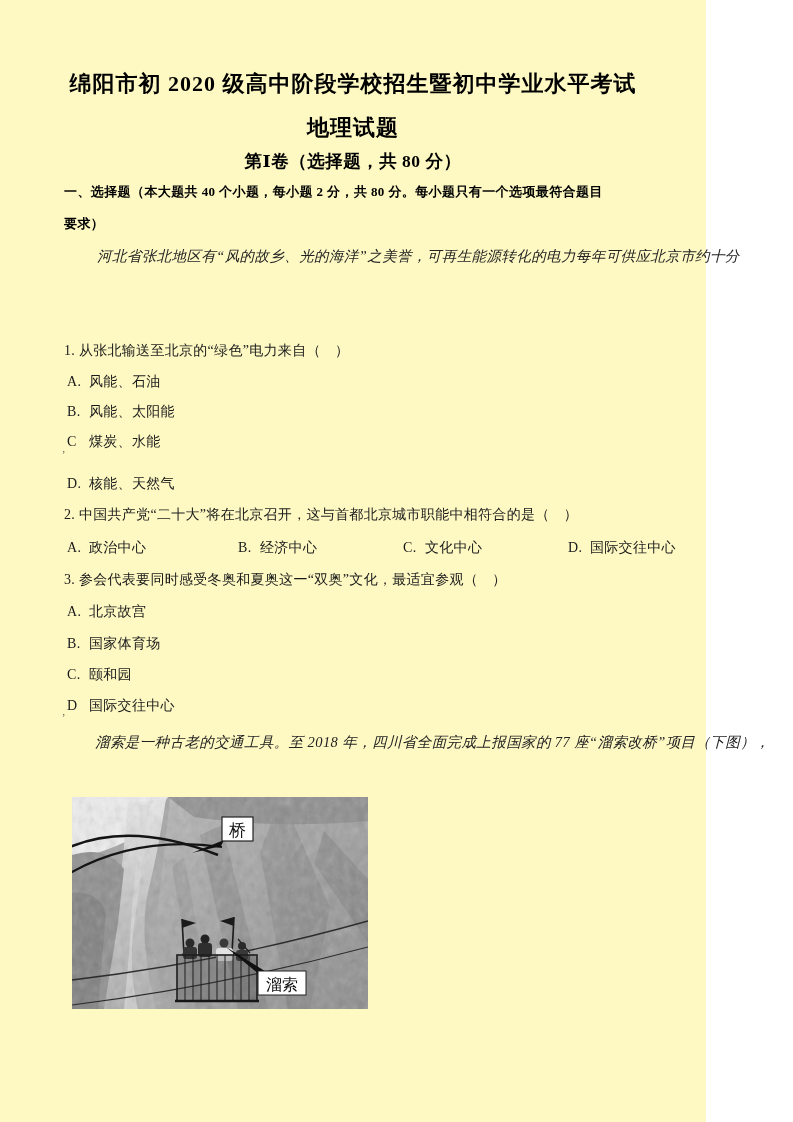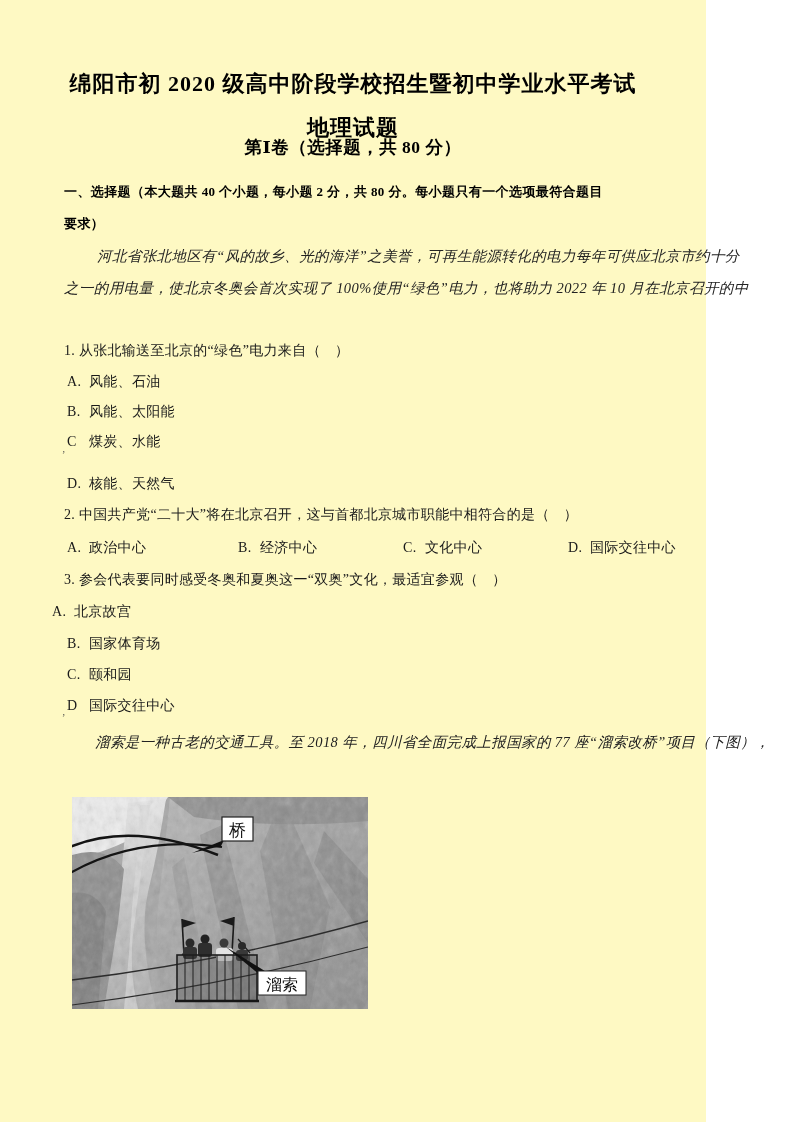--- a/index.html
+++ b/index.html
@@ -20,43 +20,42 @@
   .photo svg{display:block;}
   .photo text{font-family:"Liberation Serif","DejaVu Serif",serif;}
 </style>
 </head>
 <body>
 
 <div class="page">
 
   <div class="ln c b t22" style="top:70px">绵阳市初 2020 级高中阶段学校招生暨初中学业水平考试</div>
   <div class="ln c b t22" style="top:114px">地理试题</div>
-  <div class="ln c b t18" style="top:137px">第Ⅰ卷（选择题，共 80 分）</div>
+  <div class="ln c b t18" style="top:151px">第Ⅰ卷（选择题，共 80 分）</div>
 
   <div class="ln b t17" style="left:64px;top:184px">一、选择题（本大题共 40 个小题，每小题 2 分，共 80 分。每小题只有一个选项最符合题目</div>
   <div class="ln b t17" style="left:64px;top:216px">要求）</div>
 
   <div class="ln kai" style="left:97px;top:247px">河北省张北地区有“风的故乡、光的海洋”之美誉，可再生能源转化的电力每年可供应北京市约十分</div>
-  <div class="ln kai" style="left:64px;top:279px">之一的用电量，使北京冬奥会首次实现了 100%使用“绿色”电力，也将助力 2022 年 10 月在北京召开的中</div>
 
   <div class="ln q" style="left:64px;top:342px">1. 从张北输送至北京的“绿色”电力来自（　）</div>
   <div class="ln q opt" style="left:67px;top:373px"><span class="lab">A.</span><span>风能、石油</span></div>
   <div class="ln q opt" style="left:67px;top:403px"><span class="lab">B.</span><span>风能、太阳能</span></div>
   <div class="ln q opt" style="left:67px;top:433px"><span class="lab">C</span><span>煤炭、水能</span></div>
   <div class="ln mark" style="left:62px;top:449px">’</div>
   <div class="ln q opt" style="left:67px;top:475px"><span class="lab">D.</span><span>核能、天然气</span></div>
 
   <div class="ln q" style="left:64px;top:506px">2. 中国共产党“二十大”将在北京召开，这与首都北京城市职能中相符合的是（　）</div>
   <div class="ln q opt" style="left:67px;top:539px"><span class="lab">A.</span><span>政治中心</span></div>
   <div class="ln q opt" style="left:238px;top:539px"><span class="lab">B.</span><span>经济中心</span></div>
   <div class="ln q opt" style="left:403px;top:539px"><span class="lab">C.</span><span>文化中心</span></div>
   <div class="ln q opt" style="left:568px;top:539px"><span class="lab">D.</span><span>国际交往中心</span></div>
 
   <div class="ln q" style="left:64px;top:571px">3. 参会代表要同时感受冬奥和夏奥这一“双奥”文化，最适宜参观（　）</div>
-  <div class="ln q opt" style="left:52px;top:603px"><span class="lab">A.</span><span>北京故宫</span></div>
+  <div class="ln q opt" style="left:67px;top:603px"><span class="lab">A.</span><span>北京故宫</span></div>
   <div class="ln q opt" style="left:67px;top:635px"><span class="lab">B.</span><span>国家体育场</span></div>
   <div class="ln q opt" style="left:67px;top:666px"><span class="lab">C.</span><span>颐和园</span></div>
   <div class="ln q opt" style="left:67px;top:697px"><span class="lab">D</span><span>国际交往中心</span></div>
   <div class="ln mark" style="left:62px;top:712px">’</div>
 
   <div class="ln kai" style="left:95px;top:733px">溜索是一种古老的交通工具。至 2018 年，四川省全面完成上报国家的 77 座“溜索改桥”项目（下图），</div>
 
   <div class="photo">
     <svg width="296" height="212" viewBox="0 0 296 212">
       <defs>

